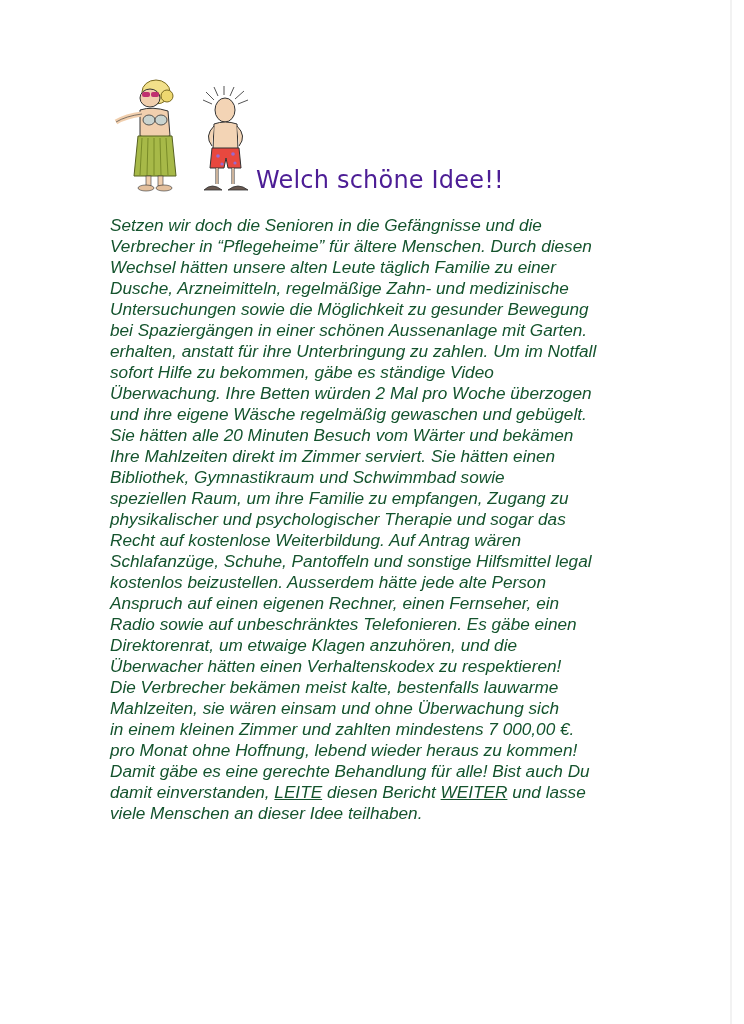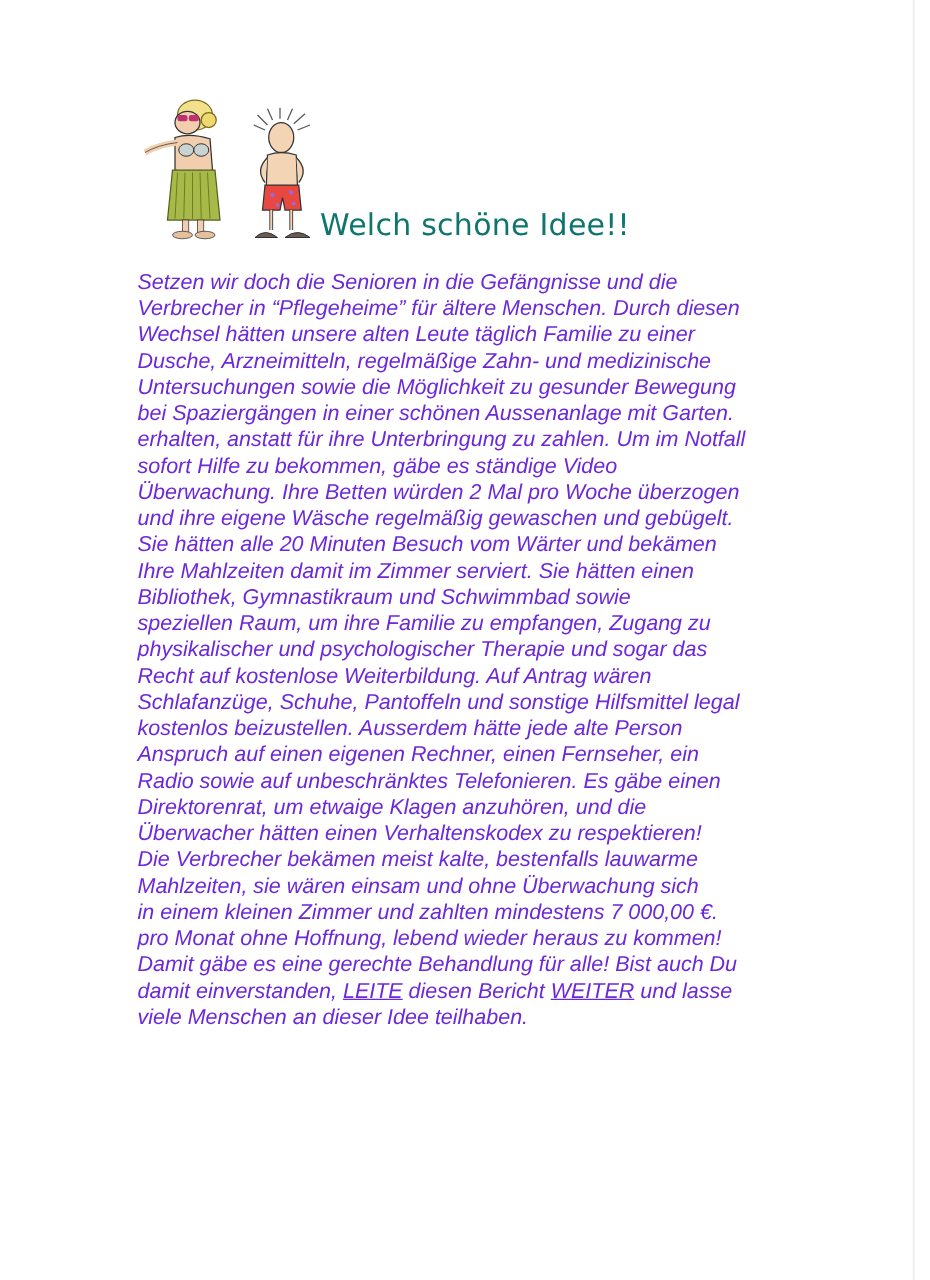--- a/index.html
+++ b/index.html
@@ -4,26 +4,26 @@
   <style>
     html, body { margin: 0; padding: 0; }
     body {
       width: 744px; height: 1024px; background: #ffffff; position: relative; overflow: hidden;
       font-family: "Liberation Sans", sans-serif;
     }
     .edge { position: absolute; top: 0; right: 12px; width: 2px; height: 1024px; background: #f2f2f2; }
     .figure { position: absolute; }
     .title {
       position: absolute; left: 256px; top: 166px;
-      font-family: "DejaVu Sans", sans-serif; font-size: 24px; color: #0f766e; letter-spacing: 0.2px;
+      font-family: "DejaVu Sans", sans-serif; font-size: 24px; color: #4c1d95; letter-spacing: 0.2px;
       white-space: nowrap;
     }
     .body-text {
       position: absolute; left: 110px; top: 215px; width: 540px;
-      font-style: italic; font-size: 17.2px; line-height: 21px; color: #6d28d9;
+      font-style: italic; font-size: 17.2px; line-height: 21px; color: #14532d;
     }
     .line { white-space: nowrap; display: block; }
     .u { text-decoration: underline; margin-top: 36px; }
   </style>
 </head>
 <body>
 
 <div class="edge"></div>
 
 <svg class="figure" style="left:112px;top:78px" width="76" height="115" viewBox="0 0 76 115">
@@ -100,21 +100,21 @@
   <span class="line">Verbrecher in “Pflegeheime” für ältere Menschen. Durch diesen</span>
   <span class="line">Wechsel hätten unsere alten Leute täglich Familie zu einer</span>
   <span class="line">Dusche, Arzneimitteln, regelmäßige Zahn- und medizinische</span>
   <span class="line">Untersuchungen sowie die Möglichkeit zu gesunder Bewegung</span>
   <span class="line">bei Spaziergängen in einer schönen Aussenanlage mit Garten.</span>
   <span class="line">erhalten, anstatt für ihre Unterbringung zu zahlen. Um im Notfall</span>
   <span class="line">sofort Hilfe zu bekommen, gäbe es ständige Video</span>
   <span class="line">Überwachung. Ihre Betten würden 2 Mal pro Woche überzogen</span>
   <span class="line">und ihre eigene Wäsche regelmäßig gewaschen und gebügelt.</span>
   <span class="line">Sie hätten alle 20 Minuten Besuch vom Wärter und bekämen</span>
-  <span class="line">Ihre Mahlzeiten damit im Zimmer serviert. Sie hätten einen</span>
+  <span class="line">Ihre Mahlzeiten direkt im Zimmer serviert. Sie hätten einen</span>
   <span class="line">Bibliothek, Gymnastikraum und Schwimmbad sowie</span>
   <span class="line">speziellen Raum, um ihre Familie zu empfangen, Zugang zu</span>
   <span class="line">physikalischer und psychologischer Therapie und sogar das</span>
   <span class="line">Recht auf kostenlose Weiterbildung. Auf Antrag wären</span>
   <span class="line">Schlafanzüge, Schuhe, Pantoffeln und sonstige Hilfsmittel legal</span>
   <span class="line">kostenlos beizustellen. Ausserdem hätte jede alte Person</span>
   <span class="line">Anspruch auf einen eigenen Rechner, einen Fernseher, ein</span>
   <span class="line">Radio sowie auf unbeschränktes Telefonieren. Es gäbe einen</span>
   <span class="line">Direktorenrat, um etwaige Klagen anzuhören, und die</span>
   <span class="line">Überwacher hätten einen Verhaltenskodex zu respektieren!</span>

